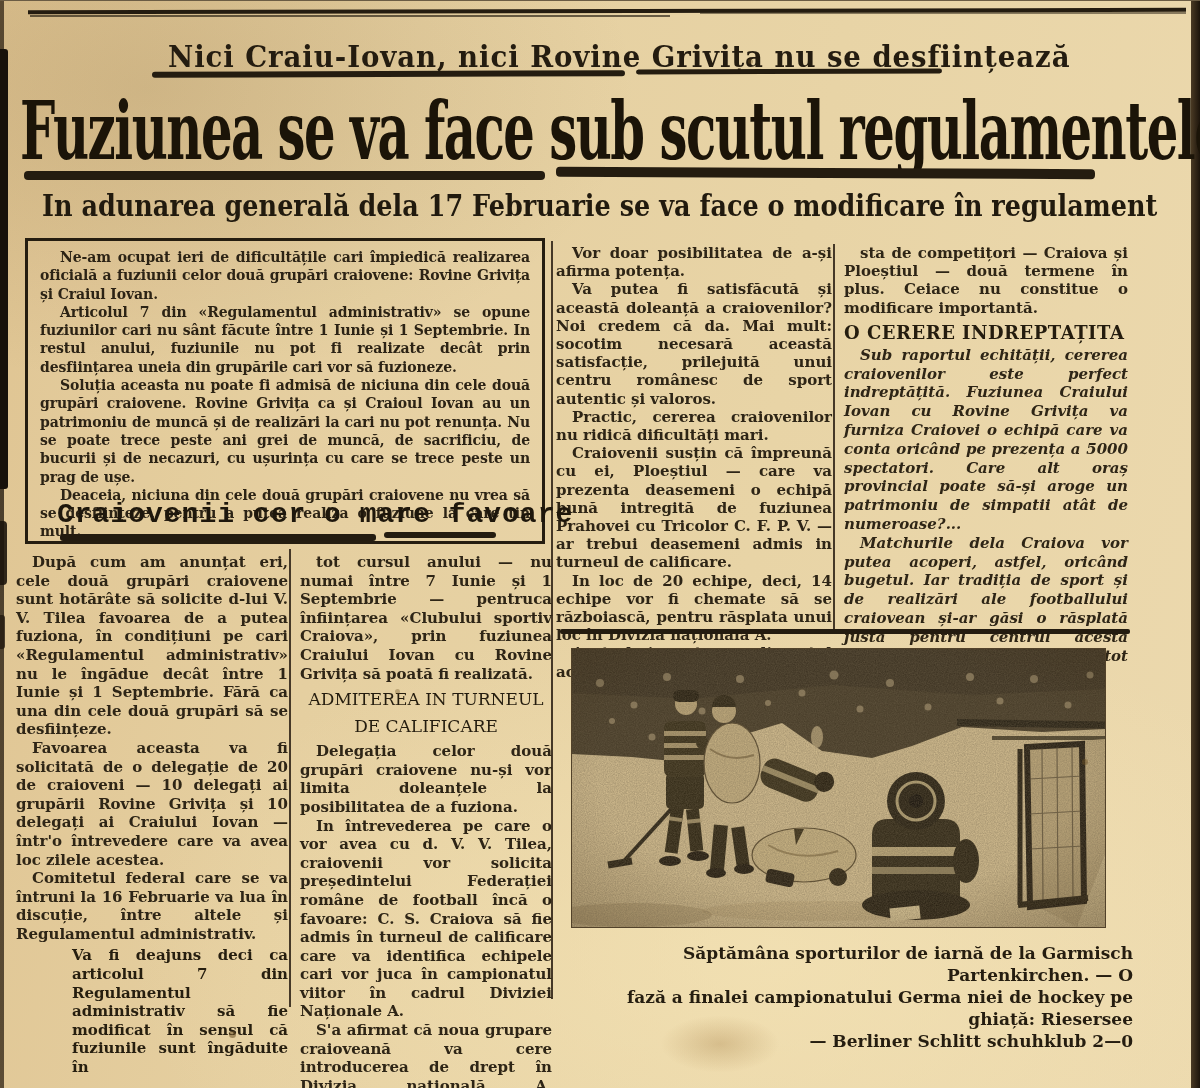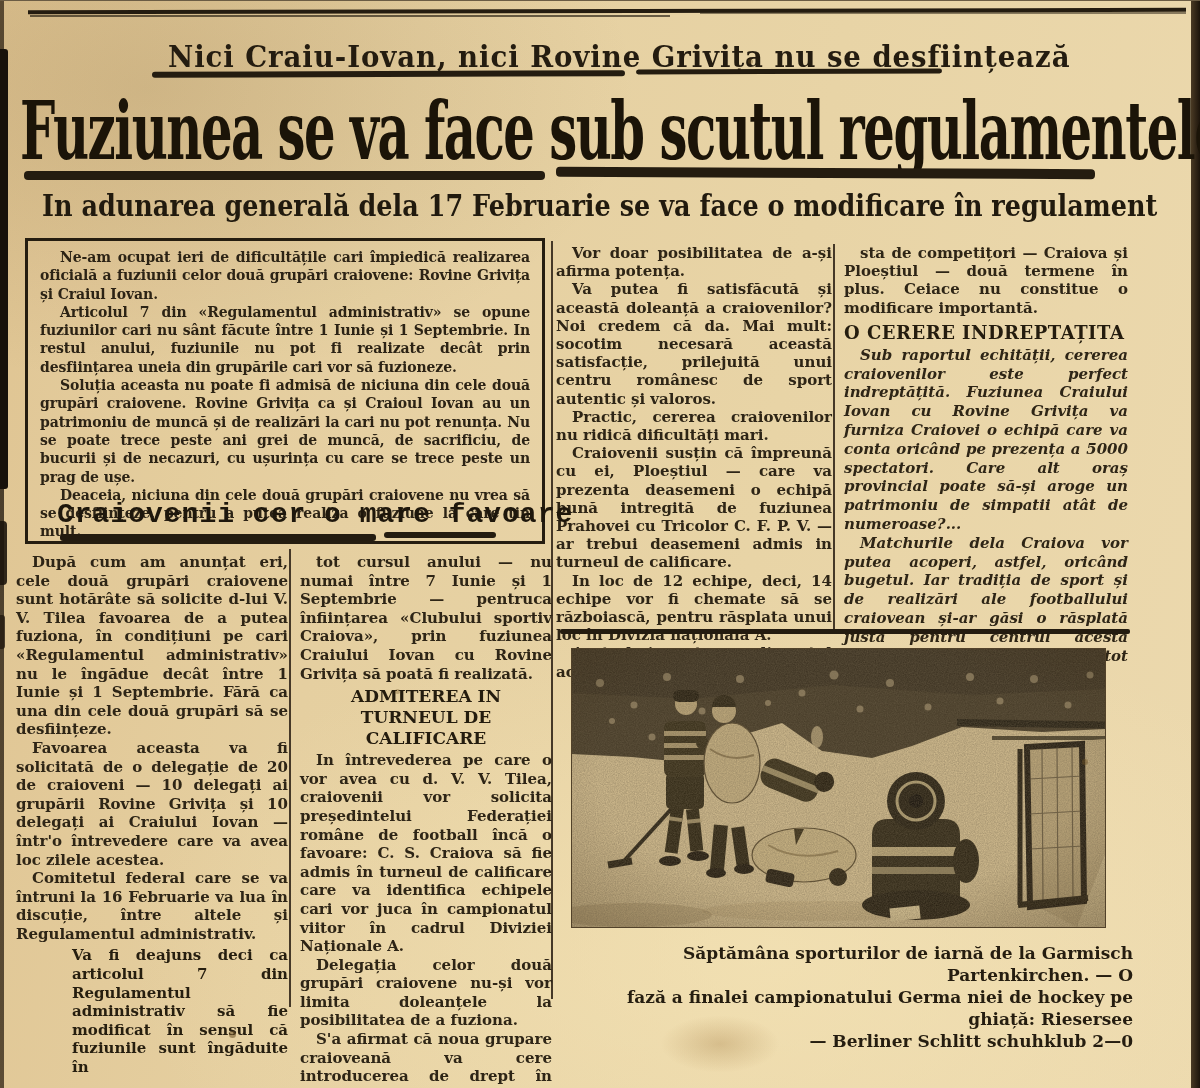--- a/index.html
+++ b/index.html
@@ -51,21 +51,21 @@
   .rightcol h3{margin:5px 0 3px 0;font-size:18px;letter-spacing:.5px;text-align:left;color:#241c0e;font-weight:bold;}
   .rightcol .itp p{font-style:italic;line-height:18.8px;}
   
   .sechead{left:57px;top:498px;font-family:Liberation Mono, monospace;font-weight:bold;font-size:28px;
     letter-spacing:1px;color:#1e170c;white-space:nowrap;}
   .subleft{left:16px;top:552px;width:272px;}
   .subleft p{margin:0;font-weight:bold;font-size:15px;line-height:18.6px;text-align:justify;text-indent:16px;color:#2e2516;}
   .subleft .close{margin:3px 0 0 56px;text-indent:0;color:#261e0f;}
   .subright{left:300px;top:552px;width:252px;}
   .subright p{margin:0;font-weight:bold;font-size:15px;line-height:18.6px;text-align:justify;text-indent:16px;color:#2e2516;}
-  .subright h3{margin:3px 0 2px 0;font-size:17px;line-height:21px;text-align:center;color:#241c0e;font-weight:bold;}
+  .subright h3{margin:3px 0 2px 0;font-size:17px;line-height:27px;text-align:center;color:#241c0e;font-weight:normal;}
   
   .photo{left:572px;top:648px;width:533px;height:278px;outline:1px solid #52422a;background:#d3bd8f;}
   .photo svg{display:block;}
   .caption{left:563px;top:941px;width:570px;text-align:right;font-weight:bold;font-size:17px;
     line-height:22px;color:#251d10;}
   
   .stain1{left:660px;top:1014px;width:120px;height:58px;border-radius:50%;
     background:radial-gradient(ellipse at center, rgba(150,108,50,.28), rgba(150,108,50,0) 70%);}
   .dot1{left:229px;top:1030px;width:7px;height:7px;border-radius:50%;background:#6d5226;opacity:.55;}
   .dot2{left:1082px;top:758px;width:6px;height:6px;border-radius:50%;background:#6d5226;opacity:.45;}
@@ -99,21 +99,21 @@
       <p>Articolul 7 din «Regulamentul administrativ» se opune fuziunilor cari nu sânt făcute între 1 Iunie și 1 Septembrie. In restul anului, fuziunile nu pot fi realizate decât prin desființarea uneia din grupările cari vor să fuzioneze.</p>
       <p>Soluția aceasta nu poate fi admisă de niciuna din cele două grupări craiovene. Rovine Grivița ca și Craioul Iovan au un patrimoniu de muncă și de realizări la cari nu pot renunța. Nu se poate trece peste ani grei de muncă, de sacrificiu, de bucurii și de necazuri, cu ușurința cu care se trece peste un prag de ușe.</p>
       <p>Deaceia, niciuna din cele două grupări craiovene nu vrea să se desființeze, pentru a putea realiza o fuziune la care țin mult.</p>
     </div>
 
   <div class="abs col midcol">
       <p>Vor doar posibilitatea de a-și afirma potența.</p>
       <p>Va putea fi satisfăcută și această doleanță a craiovenilor? Noi credem că da. Mai mult: socotim necesară această satisfacție, prilejuită unui centru românesc de sport autentic și valoros.</p>
       <p>Practic, cererea craiovenilor nu ridică dificultăți mari.</p>
       <p>Craiovenii susțin că împreună cu ei, Ploeștiul — care va prezenta deasemeni o echipă bună intregită de fuziunea Prahovei cu Tricolor C. F. P. V. — ar trebui deasemeni admis in turneul de calificare.</p>
-      <p>In loc de 12 echipe, deci, 14 echipe vor fi chemate să se războiască, pentru răsplata unui loc în Divizia națională A.</p>
+      <p>In loc de 20 echipe, deci, 14 echipe vor fi chemate să se războiască, pentru răsplata unui loc în Divizia națională A.</p>
       <p>Ar trebui pentru suplimentul ace</p>
     </div>
 
   <div class="abs col rightcol">
     <p>sta de competițori — Craiova și Ploeștiul — două termene în plus. Ceiace nu constitue o modificare importantă.</p>
     <h3>O CERERE INDREPTAȚITA</h3>
     <div class="itp">
         <p>Sub raportul echității, cererea craiovenilor este perfect indreptățită. Fuziunea Craiului Iovan cu Rovine Grivița va furniza Craiovei o echipă care va conta oricând pe prezența a 5000 spectatori. Care alt oraș provincial poate să-și aroge un patrimoniu de simpatii atât de numeroase?...</p>
         <p>Matchurile dela Craiova vor putea acoperi, astfel, oricând bugetul. Iar tradiția de sport și de realizări ale footballului craiovean și-ar găsi o răsplată justă pentru centrul acesta sportiv și utilă pentru tot footballul românesc.</p>
       </div>
@@ -134,22 +134,22 @@
         <p>Favoarea aceasta va fi solicitată de o delegație de 20 de craioveni — 10 delegați ai grupării Rovine Grivița și 10 delegați ai Craiului Iovan — într'o întrevedere care va avea loc zilele acestea.</p>
         <p>Comitetul federal care se va întruni la 16 Februarie va lua în discuție, între altele și Regulamentul administrativ.</p>
       </div>
     <p class="close">Va fi deajuns deci ca articolul 7 din Regulamentul administrativ să fie modificat în sensul că fuziunile sunt îngăduite în</p>
   </div>
 
   <div class="abs subright">
     <p>tot cursul anului — nu numai între 7 Iunie și 1 Septembrie — pentruca înființarea «Clubului sportiv Craiova», prin fuziunea Craiului Iovan cu Rovine Grivița să poată fi realizată.</p>
     <h3>ADMITEREA IN TURNEUL DE CALIFICARE</h3>
     <div>
+        <p>Delegația celor două grupări craiovene nu-și vor limita doleanțele la posibilitatea de a fuziona.</p>
         <p>In întrevederea pe care o vor avea cu d. V. V. Tilea, craiovenii vor solicita președintelui Federației române de football încă o favoare: C. S. Craiova să fie admis în turneul de calificare care va identifica echipele cari vor juca în campionatul viitor în cadrul Diviziei Naționale A.</p>
-        <p>Delegația celor două grupări craiovene nu-și vor limita doleanțele la posibilitatea de a fuziona.</p>
         <p>S'a afirmat că noua grupare craioveană va cere introducerea de drept în Divizia națională A. Afirmațiunea aceasta nu corespunde realității. Craiovenii nu cer favoruri.</p>
       </div>
   </div>
 
   <figure class="abs photo" style="margin:0">
     <svg width="533" height="278" viewBox="0 0 533 278" xmlns="http://www.w3.org/2000/svg">
       <defs>
         <filter id="noise" x="0" y="0" width="100%" height="100%">
           <feTurbulence type="fractalNoise" baseFrequency="0.9" numOctaves="2"></feTurbulence>
           <feColorMatrix type="matrix" values="0 0 0 0 0.18  0 0 0 0 0.14  0 0 0 0 0.08  0 0 0 0.55 0"></feColorMatrix>

